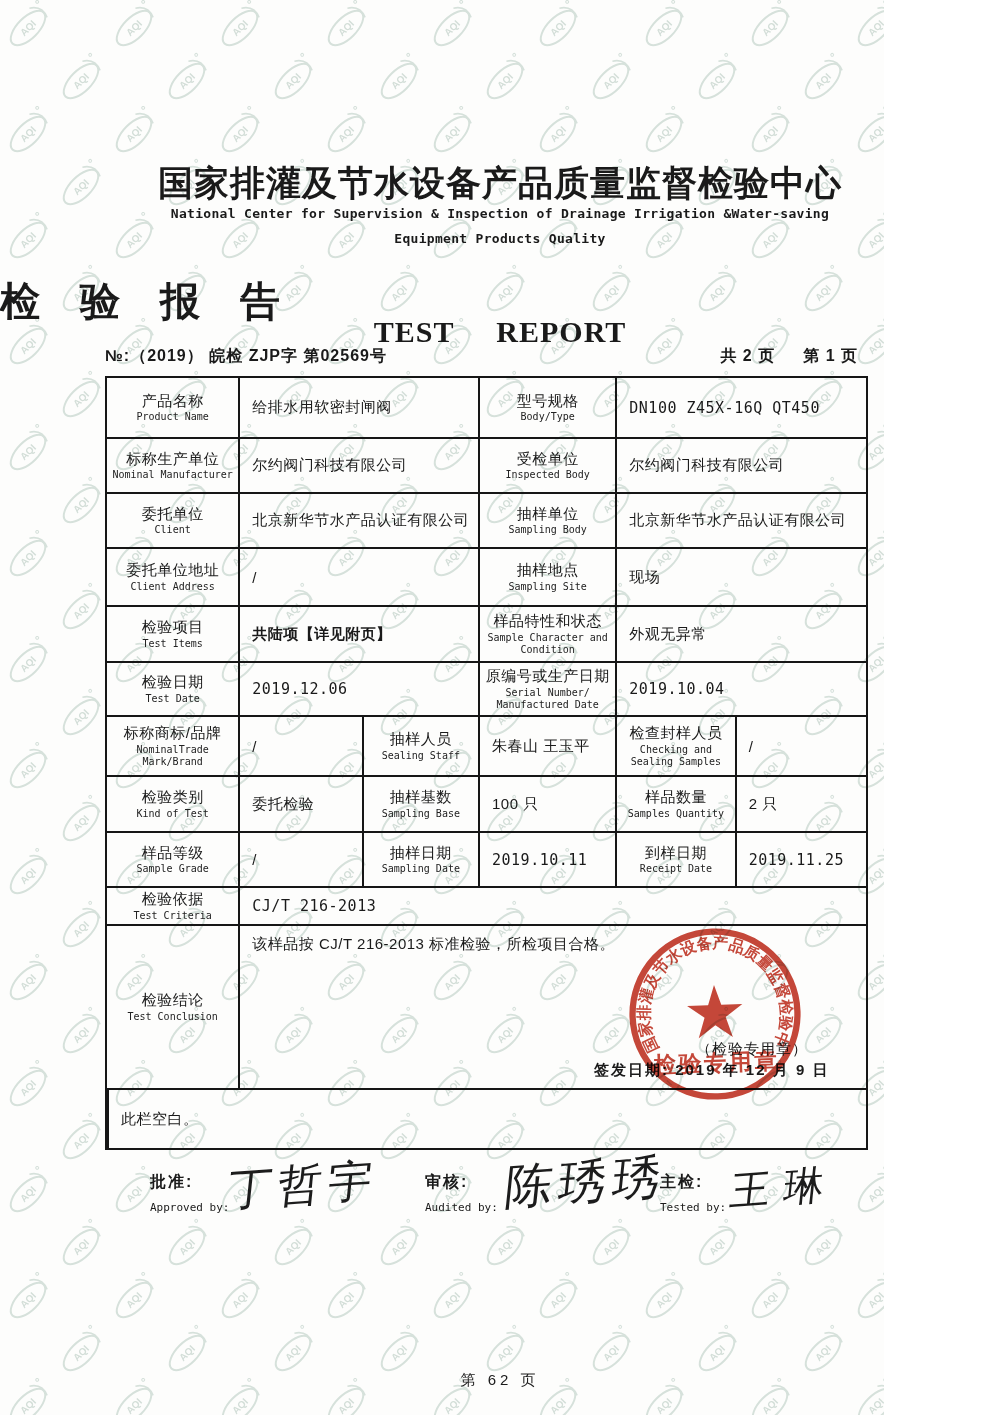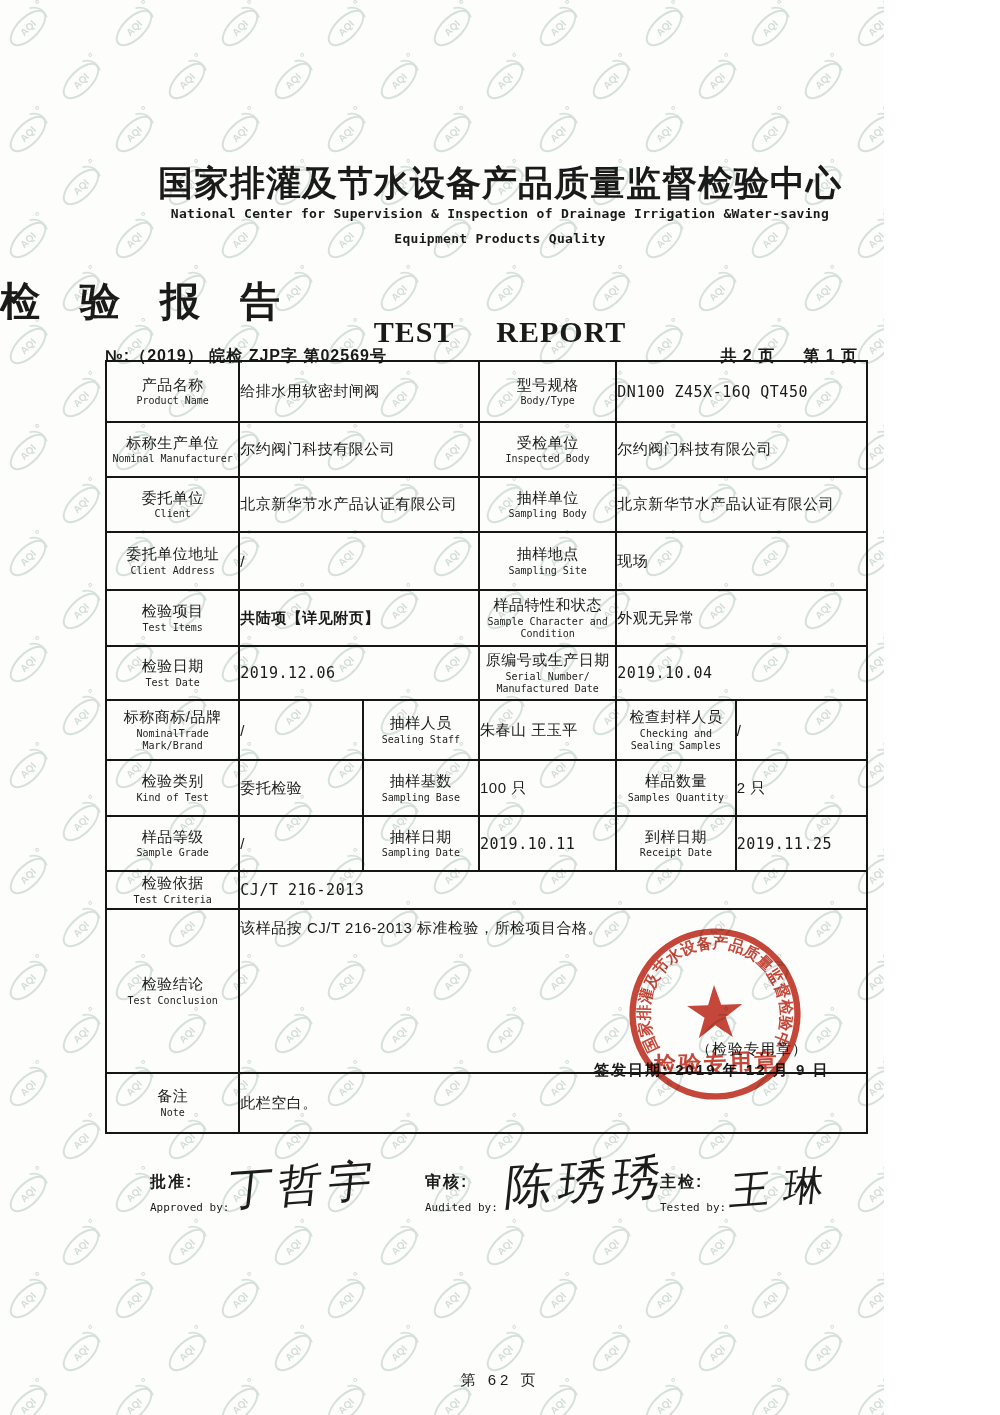--- a/index.html
+++ b/index.html
@@ -35,37 +35,37 @@
   }
   .no-line{
     position:absolute; top:346px; left:105px; width:763px;
     display:flex; justify-content:space-between; align-items:flex-end;
     font-size:16px; font-weight:bold; letter-spacing:1px;
   }
   .no-line .pages{display:flex; gap:28px; padding-right:10px;}
 
   
   .tbl{
-    position:absolute; left:105px; top:360px; width:763px;
+    position:absolute; left:105px; top:376px; width:763px;
     border:2.5px solid #161616; box-sizing:border-box; background:transparent;
   }
   .row{display:flex; box-sizing:border-box; border-top:2px solid #161616;}
   .row.first{border-top:none;}
   .cell{
     box-sizing:border-box; border-left:2px solid #161616;
     display:flex; flex-direction:column; justify-content:center; overflow:hidden;
   }
   .cell.cfirst{border-left:none;}
   .label{align-items:center; text-align:center; padding:2px 3px;}
   .label .cn{font-size:15px; letter-spacing:0.5px; line-height:1.25;}
   .label .en{
     font-family:"DejaVu Sans Mono","Liberation Mono",monospace;
     font-size:10px; line-height:1.2; margin-top:1px; color:#222;
   }
-  .value{padding-right:4px; font-size:15px; letter-spacing:0.5px;}
+  .value{padding-left:12px; padding-right:4px; font-size:15px; letter-spacing:0.5px;}
   .value .v{font-family:"DejaVu Sans Mono","DejaVu Sans","Liberation Mono",sans-serif; font-size:15px;}
   .value.topalign{justify-content:flex-start; padding-top:9px;}
 
   
   .seal-note{
     position:absolute; left:638px; top:1040px; width:170px; text-align:right;
     font-size:15px; letter-spacing:1px; z-index:2;
   }
   .issue-line{
     position:absolute; left:594px; top:1061px; font-size:15px; letter-spacing:2px; z-index:2;
@@ -330,24 +330,20 @@
         <div class="cell cfirst label" style="width:132px">
           <div class="cn">检验结论</div>
           <div class="en">Test Conclusion</div>
         </div>
         <div class="cell value topalign" style="width:631px">
             <span>该样品按 CJ/T 216-2013 标准检验，所检项目合格。</span>
           </div>
       </div>
 
       <div class="row" style="height:60px">
-        <div class="cell cfirst label" style="width:132px">
-          <div class="cn">备注</div>
-          <div class="en">Note</div>
-        </div>
         <div class="cell value" style="width:631px">
             <span>此栏空白。</span>
           </div>
       </div>
 
     </div>
 
     <div class="seal-note">（检验专用章）</div>
     <div class="issue-line">签发日期: 2019 年 12 月 9 日</div>
 

